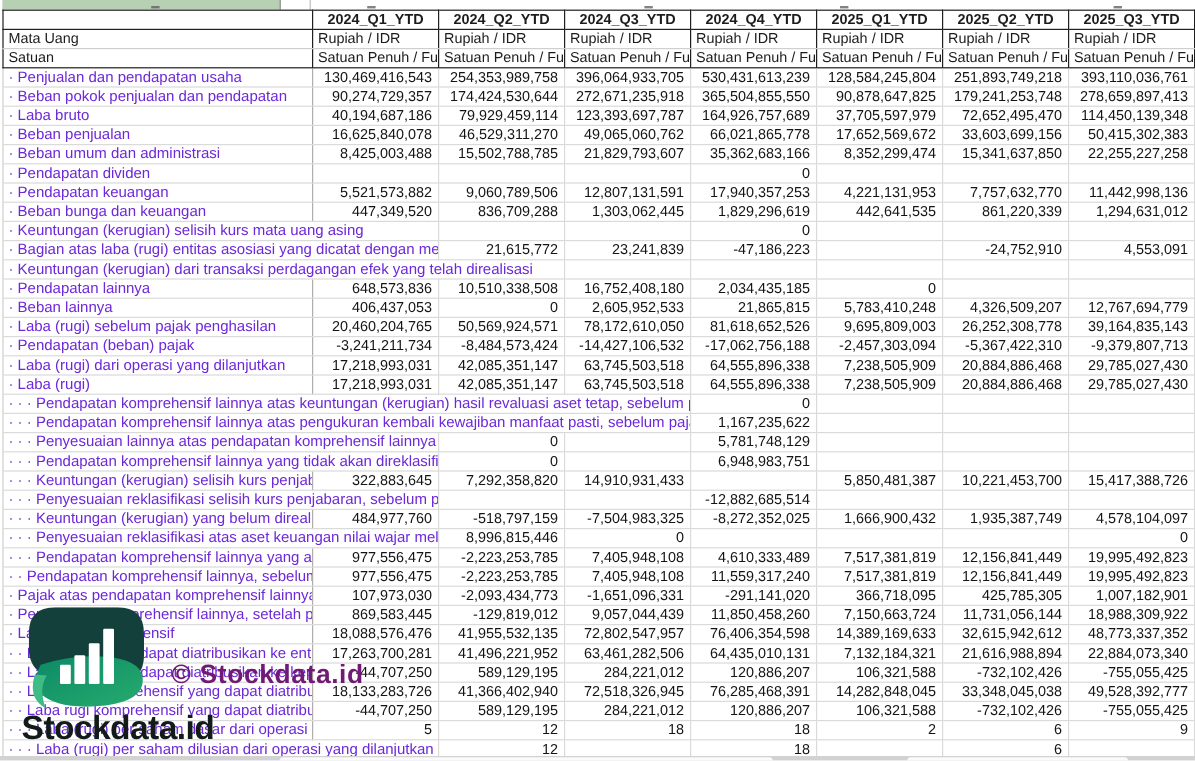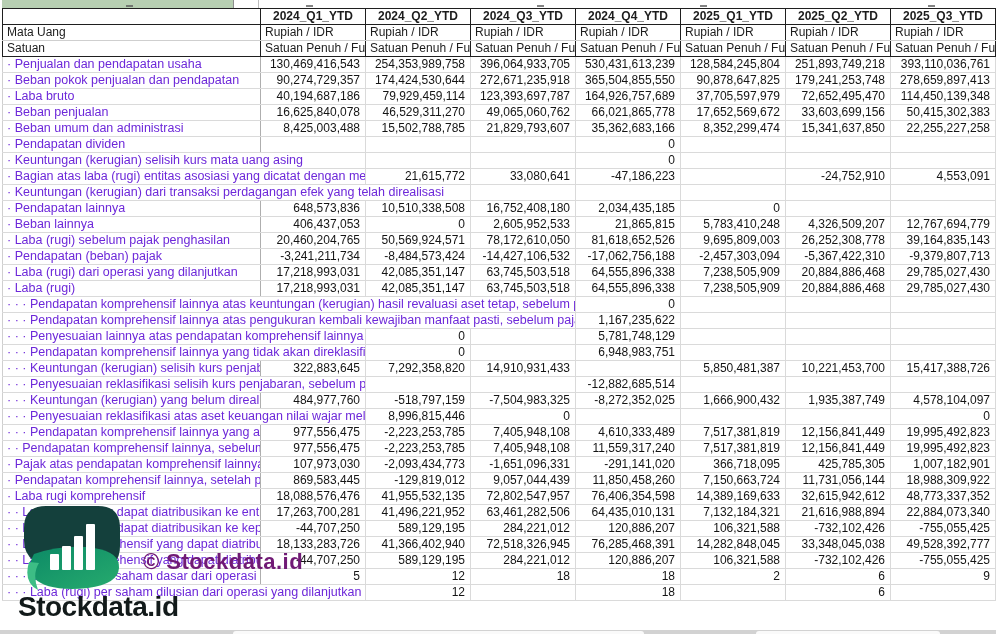--- a/index.html
+++ b/index.html
@@ -157,32 +157,52 @@
           <td class="rl">· Pendapatan dividen</td>
           <td class="num"></td>
           <td class="num"></td>
           <td class="num"></td>
           <td class="num">0</td>
           <td class="num"></td>
           <td class="num"></td>
           <td class="num"></td>
         </tr>
         <tr class="data">
+          <td class="rl">· Pendapatan keuangan</td>
+          <td class="num">5,521,573,882</td>
+          <td class="num">9,060,789,506</td>
+          <td class="num">12,807,131,591</td>
+          <td class="num">17,940,357,253</td>
+          <td class="num">4,221,131,953</td>
+          <td class="num">7,757,632,770</td>
+          <td class="num">11,442,998,136</td>
+        </tr>
+        <tr class="data">
+          <td class="rl">· Beban bunga dan keuangan</td>
+          <td class="num">447,349,520</td>
+          <td class="num">836,709,288</td>
+          <td class="num">1,303,062,445</td>
+          <td class="num">1,829,296,619</td>
+          <td class="num">442,641,535</td>
+          <td class="num">861,220,339</td>
+          <td class="num">1,294,631,012</td>
+        </tr>
+        <tr class="data">
           <td class="rl merged" colspan="2">· Keuntungan (kerugian) selisih kurs mata uang asing</td>
           <td class="num"></td>
           <td class="num"></td>
           <td class="num">0</td>
           <td class="num"></td>
           <td class="num"></td>
           <td class="num"></td>
         </tr>
         <tr class="data">
           <td class="rl merged" colspan="2">· Bagian atas laba (rugi) entitas asosiasi yang dicatat dengan menggunakan metode ekuitas</td>
           <td class="num">21,615,772</td>
-          <td class="num">33,080,641</td>
+          <td class="num">23,241,839</td>
           <td class="num neg">-47,186,223</td>
           <td class="num"></td>
           <td class="num neg">-24,752,910</td>
           <td class="num">4,553,091</td>
         </tr>
         <tr class="data">
           <td class="rl merged" colspan="3">· Keuntungan (kerugian) dari transaksi perdagangan efek yang telah direalisasi</td>
           <td class="num"></td>
           <td class="num"></td>
           <td class="num"></td>

